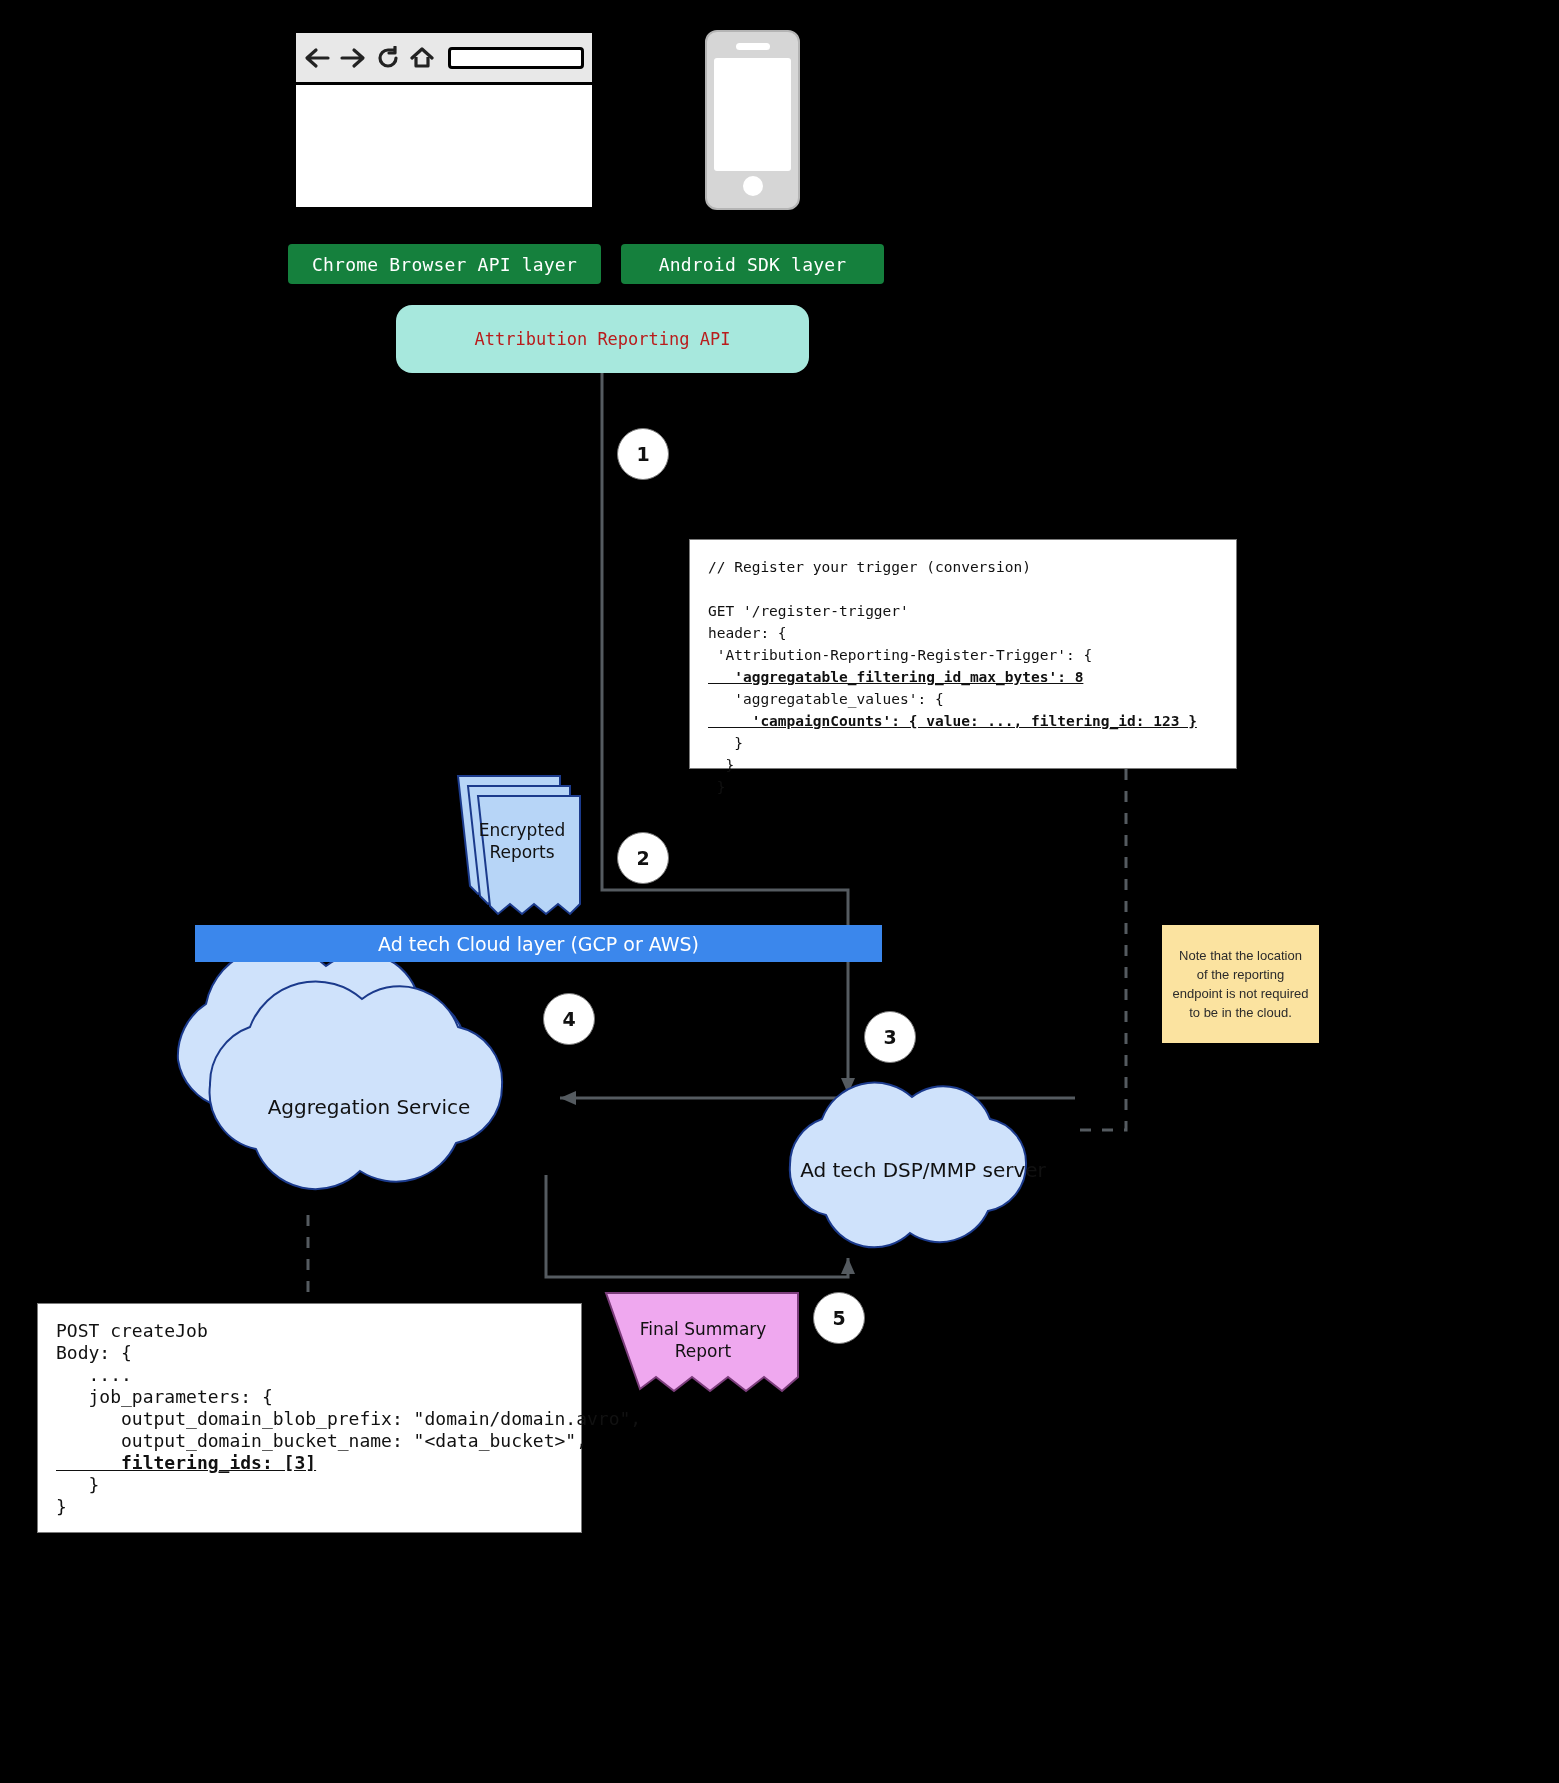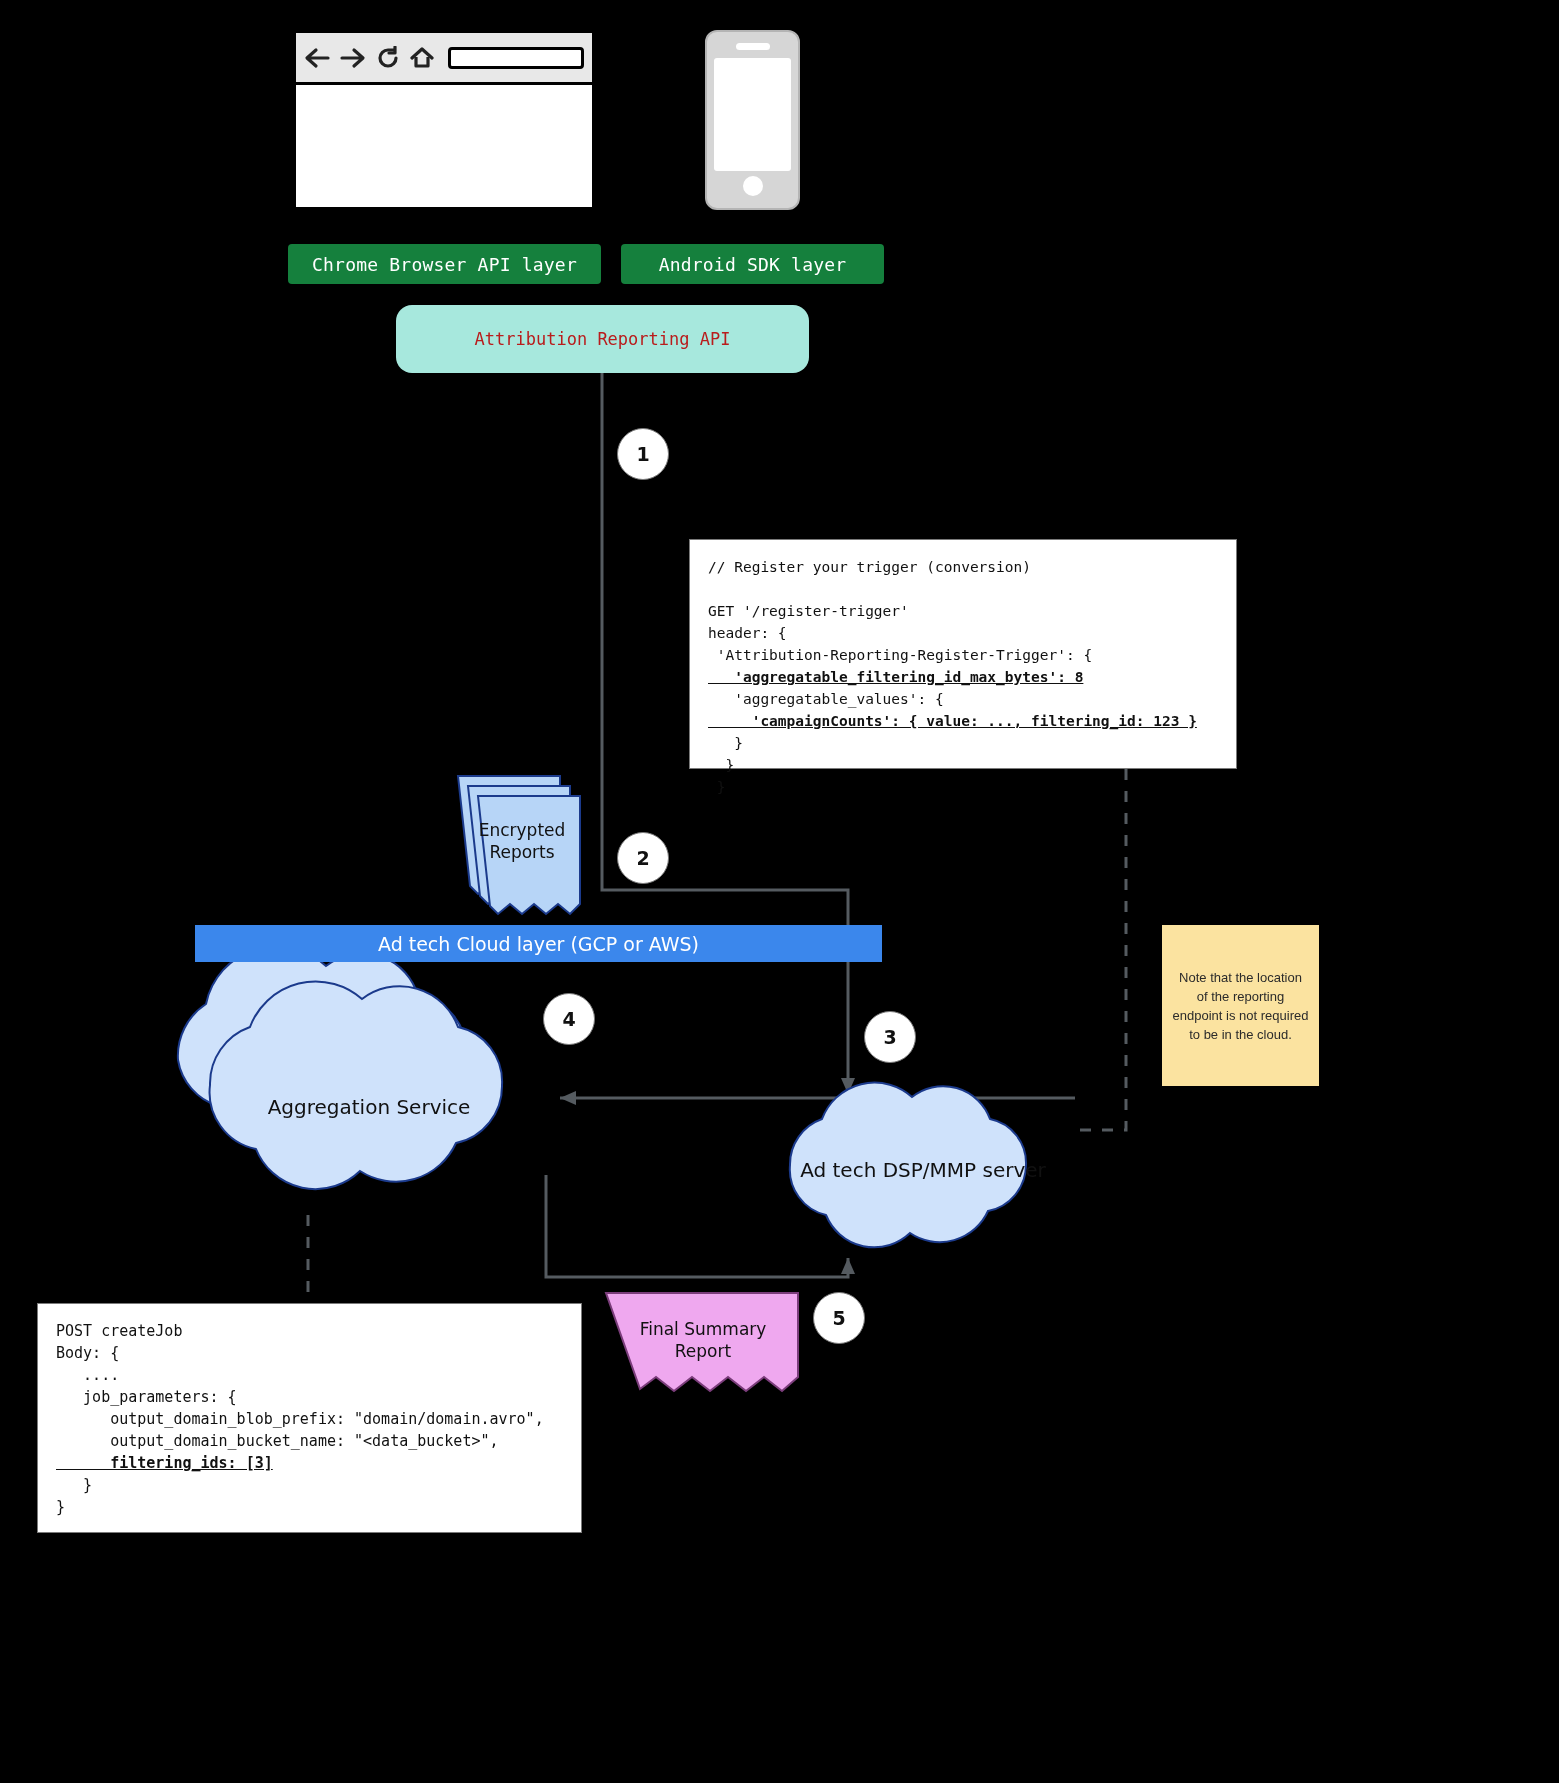--- a/index.html
+++ b/index.html
@@ -131,26 +131,26 @@
     border: 1px solid #7a7a7a;
     color: #111111;
     font-family: "DejaVu Sans Mono", monospace;
     font-size: 14.5px;
     line-height: 22px;
     padding: 16px 18px;
     box-sizing: border-box;
     white-space: pre;
   }
   .code-trigger { left: 689px; top: 539px; width: 548px; height: 230px; }
-  .code-createjob { left: 37px; top: 1303px; width: 545px; height: 230px; font-size: 15px; }
+  .code-createjob { left: 37px; top: 1303px; width: 545px; height: 230px; font-size: 18px; }
   .code-card b { font-weight: bold; text-decoration: underline; }
 
   
   .note {
-    left: 1162px; top: 925px; width: 157px; height: 161px;
+    left: 1162px; top: 925px; width: 157px; height: 118px;
     background: #fbe3a0;
     color: #2b2b2b;
     font-size: 13px;
     line-height: 19px;
     text-align: center;
     display: flex;
     align-items: center;
     justify-content: center;
     padding: 6px 10px;
     box-sizing: border-box;

